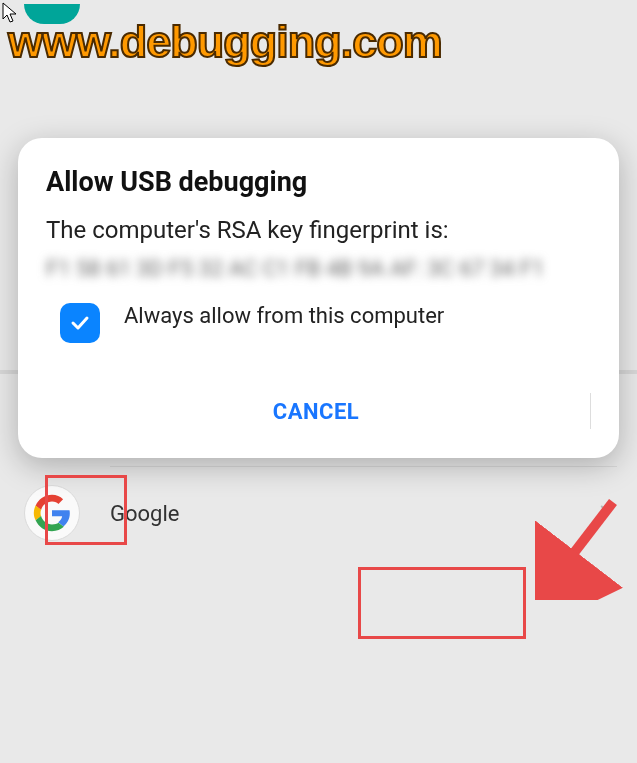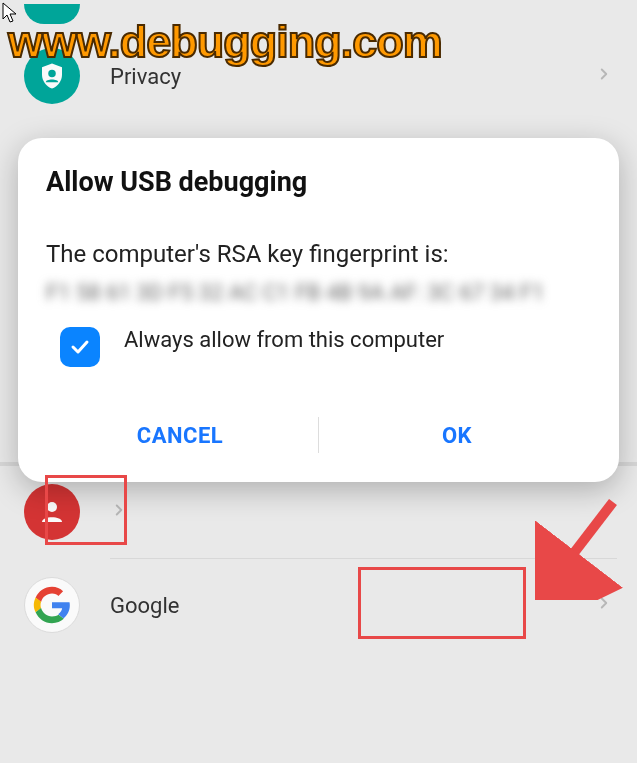--- a/index.html
+++ b/index.html
@@ -77,21 +77,21 @@
       background: #fff;
       border-radius: 24px;
       box-shadow: 0 8px 30px rgba(0,0,0,0.25);
       padding: 28px 28px 20px 28px;
       z-index: 2;
     }
     .dialog-title {
       font-size: 27px;
       font-weight: 700;
       color: #111;
-      margin-bottom: 42px;
+      margin-bottom: 18px;
     }
     .dialog-msg {
       font-size: 24px;
       color: #222;
       margin-bottom: 10px;
     }
     .finger-box {
       font-size: 22px;
       color: #666;
       filter: blur(5px);
@@ -193,35 +193,20 @@
     }
   </style>
 </head>
 <body>
 
 <div class="settings-bg">
   <div class="top-partial">
     <div class="icon-wrap"></div>
   </div>
 
-  <div class="settings-item item-privacy">
-    <div class="icon-wrap">
-      <svg width="30" height="30" viewBox="0 0 24 24" fill="none">
-        <path d="M12 2 L4 5 V11 C4 16 7.5 20.5 12 22 C16.5 20.5 20 16 20 11 V5 Z" fill="#fff"></path>
-        <circle cx="12" cy="10" r="3" fill="#00a99d"></circle>
-        <path d="M7 17 C7 14 17 14 17 17" fill="#00a99d"></path>
-      </svg>
-    </div>
-    <span class="label">Privacy</span>
-    <span class="chevron">
-      <svg width="18" height="18" viewBox="0 0 24 24" fill="none">
-          <path d="M9 6 L15 12 L9 18" stroke="#bbb" stroke-width="2.5" stroke-linecap="round" stroke-linejoin="round"></path>
-        </svg>
-    </span>
-  </div>
 
   <div style="height: 340px"></div>
   <div class="full-divider"></div>
 
   <div class="settings-item item-users">
     <div class="icon-wrap">
       <svg width="30" height="30" viewBox="0 0 24 24" fill="#fff">
         <circle cx="12" cy="8" r="4"></circle>
         <path d="M4 20 C4 15 20 15 20 20 Z"></path>
       </svg>
@@ -263,21 +248,20 @@
     <div class="checkbox">
       <svg width="24" height="24" viewBox="0 0 24 24" fill="none">
         <path d="M5 12 L10 17 L19 7" stroke="#fff" stroke-width="3" stroke-linecap="round" stroke-linejoin="round"></path>
       </svg>
     </div>
     <span class="checkbox-label">Always allow from this computer</span>
   </div>
   <div class="dialog-actions">
     <div class="dialog-btn">CANCEL</div>
     <div class="btn-divider"></div>
-    <div class="dialog-btn">OK</div>
   </div>
 </div>
 
 <div class="highlight-box hb-checkbox"></div>
 <div class="highlight-box hb-ok"></div>
 
 <div class="arrow">
   <svg width="90" height="110" viewBox="0 0 90 110">
     <defs>
       <marker id="ah" markerWidth="12" markerHeight="12" refX="3" refY="6" orient="auto">

